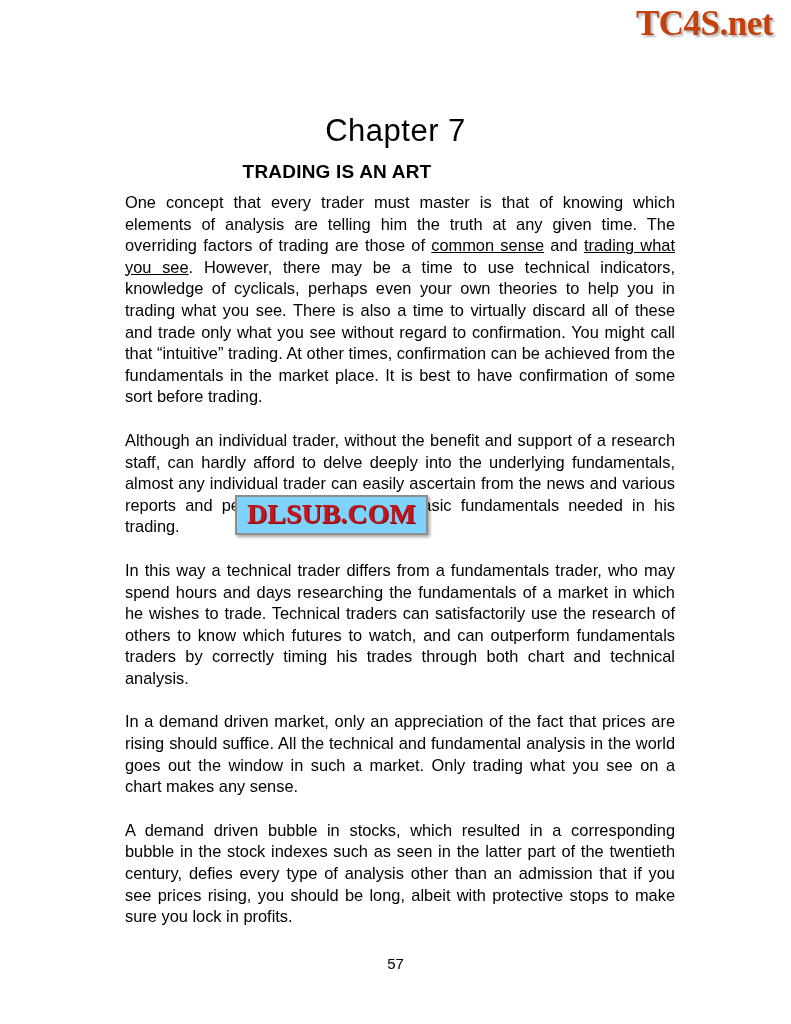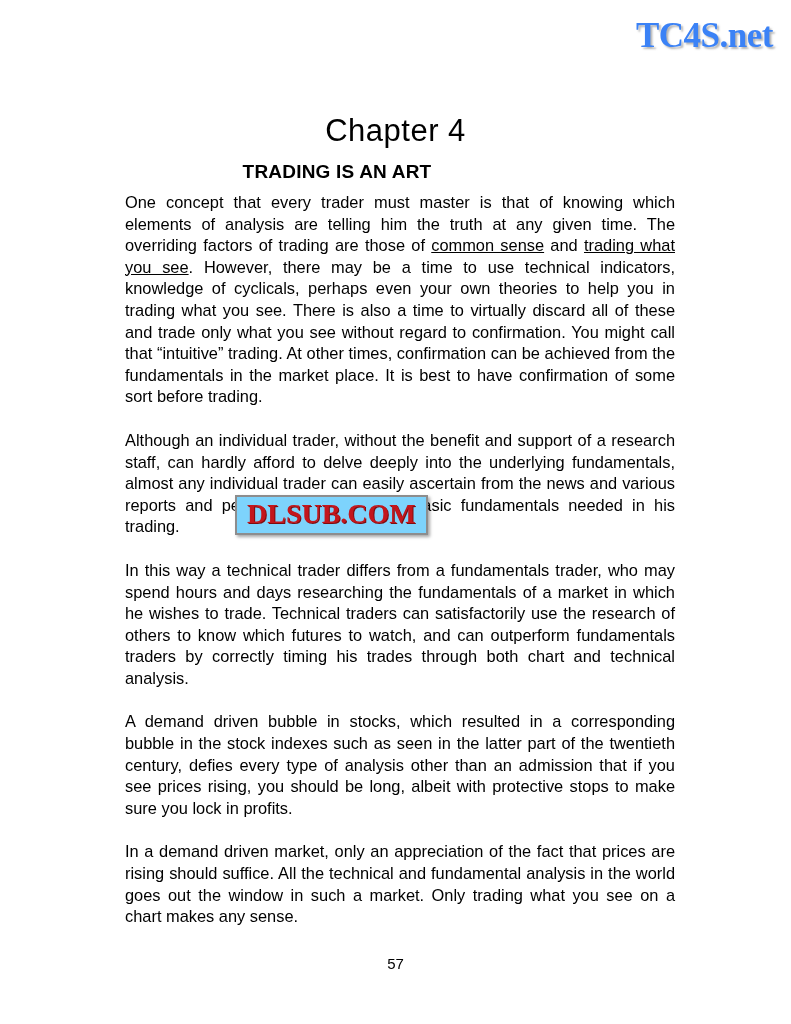--- a/index.html
+++ b/index.html
@@ -19,27 +19,27 @@
   .page {
     position: relative;
     width: 791px;
     height: 1024px;
     box-sizing: border-box;
   }
 
   
   .site-mark {
     position: absolute;
-    top: 16px;
+    top: 4px;
     right: 18px;
     font-family: "Liberation Serif", serif;
     font-size: 35px;
     font-weight: bold;
     letter-spacing: -0.5px;
-    color: #3b82f6;
+    color: #c2410c;
     text-shadow: 2px 2px 2px rgba(120,120,120,0.55);
     white-space: nowrap;
   }
 
   
   .chapter-title {
     position: absolute;
     top: 92px;
     left: 0;
     width: 791px;
@@ -123,30 +123,30 @@
     white-space: nowrap;
   }
 </style>
 </head>
 <body>
 
 <div class="page">
 
   <div class="site-mark">TC4S.net</div>
 
-  <h1 class="chapter-title">Chapter 4</h1>
+  <h1 class="chapter-title">Chapter 7</h1>
 
   <h2 class="chapter-subtitle">TRADING IS AN ART</h2>
 
   <div class="body-col">
     <p><span>One concept that every trader must master is that of knowing which elements of analysis are telling him the truth at any given time. The overriding factors of trading are those of </span><span class="u">common sense</span><span> and </span><span class="u">trading what you see</span><span>.   However, there may be a time to use technical indicators, knowledge of cyclicals, perhaps even your own theories to help you in trading what you see.   There is also a time to virtually discard all of these and trade only what you see without regard to confirmation.   You might call that “intuitive” trading.   At other times, confirmation can be achieved from the fundamentals in the market place.  It is best to have confirmation of some sort before trading.</span></p>
     <p><span>Although an individual trader, without the benefit and support of a research staff, can hardly afford to delve deeply into the underlying fundamentals, almost any individual trader can easily ascertain from the news and various reports and periodicals some of the basic fundamentals needed in his trading.</span></p>
     <p><span>In this way a technical trader differs from a fundamentals trader, who may spend hours and days researching the fundamentals of a market in which he wishes to trade.   Technical traders can satisfactorily use the research of others to know which futures to watch, and can outperform fundamentals traders by correctly timing his trades through both chart and technical analysis.</span></p>
+    <p><span>In a demand driven market, only an appreciation of the fact that prices are rising should suffice.   All the technical and fundamental analysis in the world goes out the window in such a market.   Only trading what you see on a chart makes any sense.</span></p>
     <p><span>A demand driven bubble in stocks, which resulted in a corresponding bubble in the stock indexes such as seen in the latter part of the twentieth century, defies every type of analysis other than an admission that if you see prices rising, you should be long, albeit with protective stops to make sure you lock in profits.</span></p>
-    <p><span>In a demand driven market, only an appreciation of the fact that prices are rising should suffice.   All the technical and fundamental analysis in the world goes out the window in such a market.   Only trading what you see on a chart makes any sense.</span></p>
   </div>
 
   <div class="dlsub-mark">DLSUB.COM</div>
 
   <div class="page-number">57</div>
 
 
 </div>
 
 </body></html>

